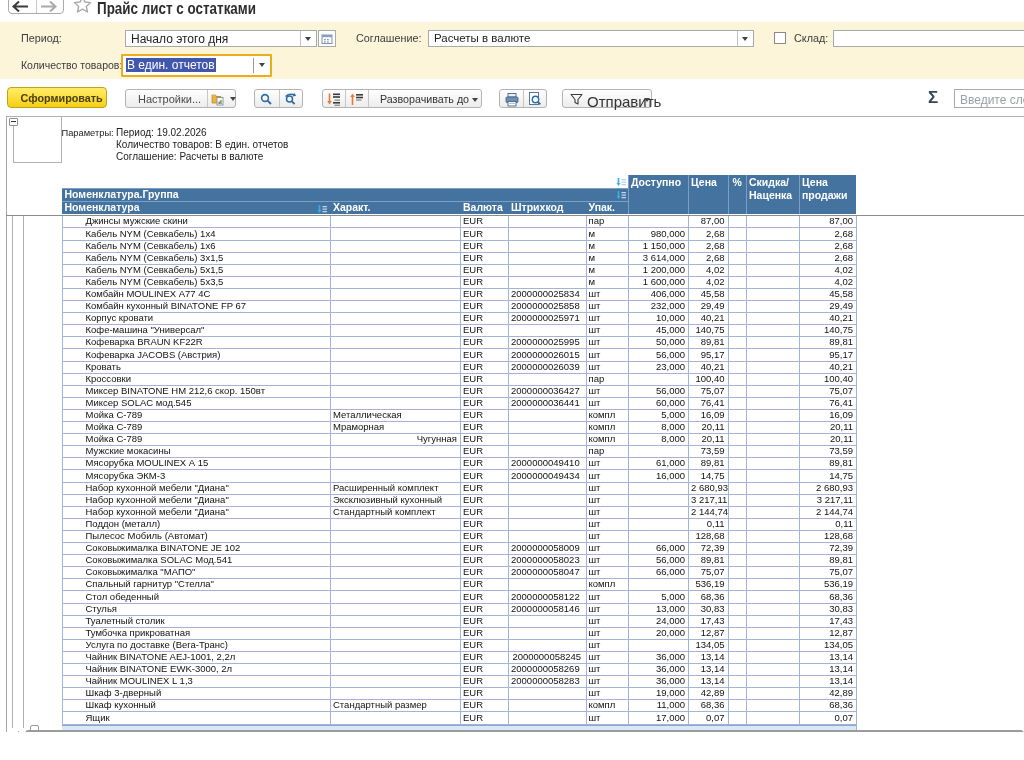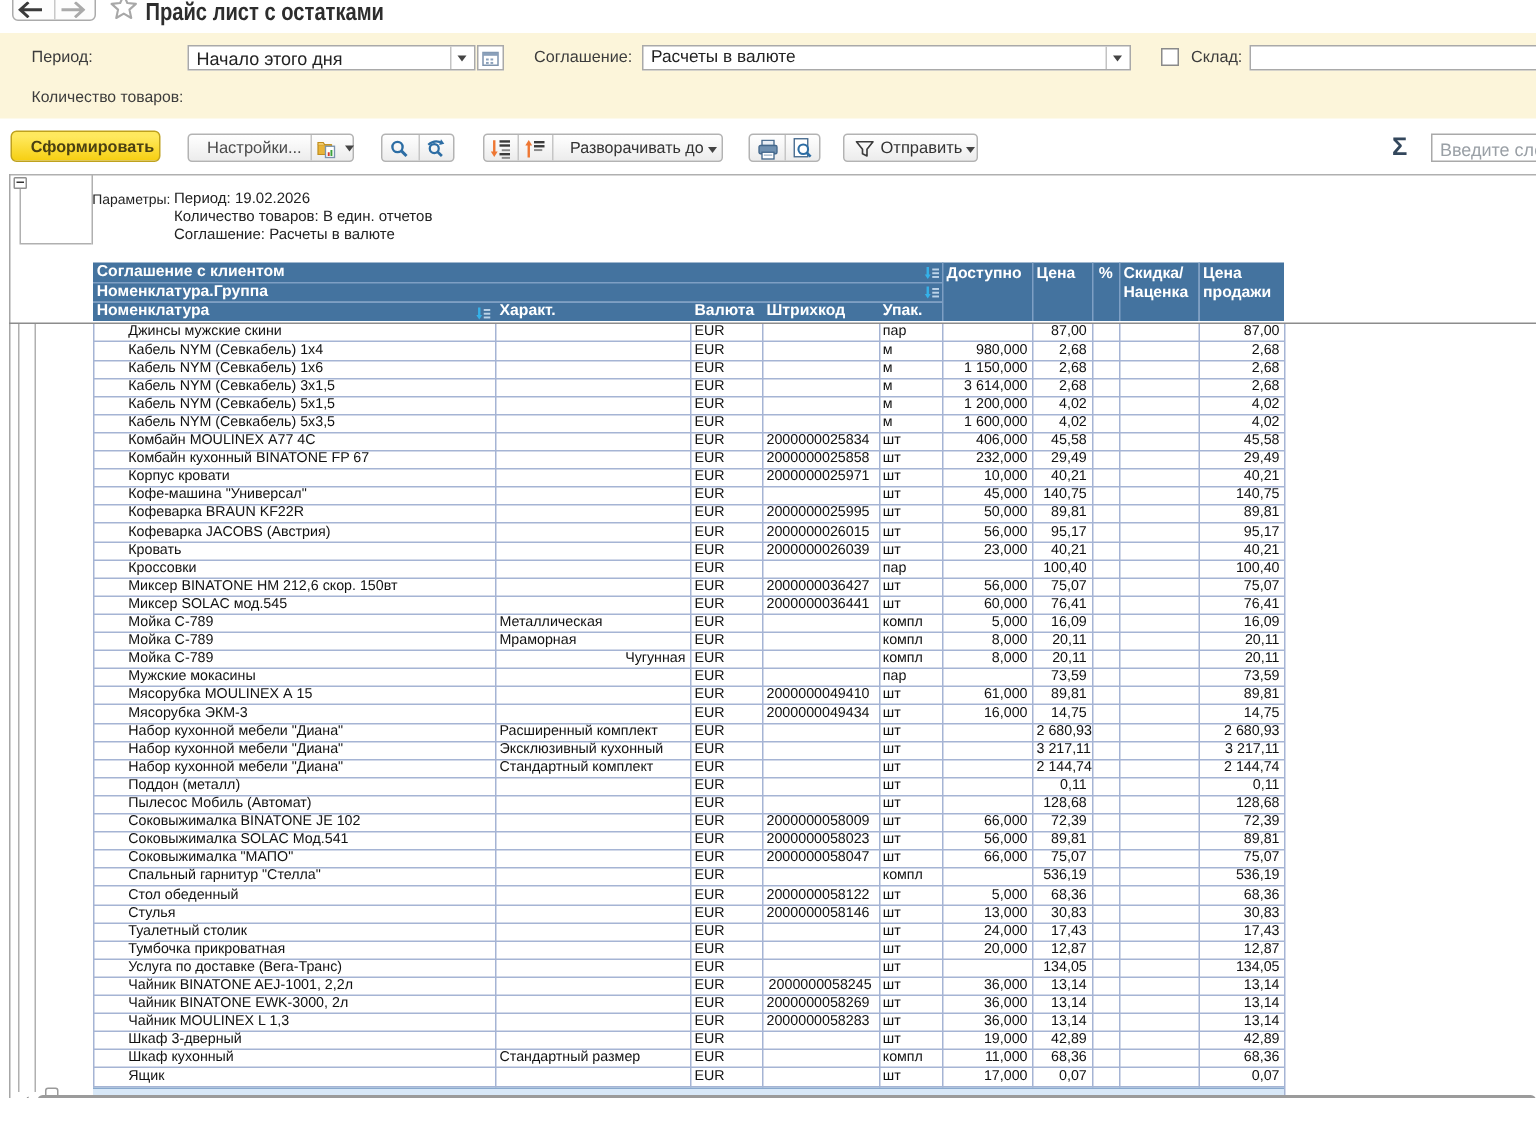--- a/index.html
+++ b/index.html
@@ -72,20 +72,25 @@
   <span class="lbl" style="left:356px;top:32px;">Соглашение:</span>
   <div class="inp" style="left:428px;top:30px;width:326px;height:17px;">
     <span class="tx" style="font-size:11.5px;">Расчеты в валюте</span>
     <span class="dd"></span>
   </div>
   <div class="inp" style="left:774px;top:32px;width:12px;height:12px;border-color:#8a8a8a;"></div>
   <span class="lbl" style="left:794px;top:32px;">Склад:</span>
   <div class="inp" style="left:833px;top:30px;width:200px;height:17px;"></div>
 
   <span class="lbl" style="left:21px;top:59px;font-size:10.5px;">Количество товаров:</span>
+  <div class="abs" style="left:121px;top:53.5px;width:151px;height:23px;border:2px solid #e9ad1e;background:#fff;box-sizing:border-box;border-radius:1px;">
+    <div class="abs" style="left:3px;top:2px;height:14px;background:#4157ab;color:#fff;font-size:12px;padding:0 1px;white-space:nowrap;">В един. отчетов</div>
+    <div class="abs" style="left:130px;top:2px;width:1px;height:15px;background:#9a9a9a;"></div>
+    <div class="abs" style="left:136px;top:7px;width:0;height:0;border:3.5px solid transparent;border-top:4px solid #444;"></div>
+  </div>
 
   <div class="btn" style="left:6.5px;top:87px;width:100.5px;height:20.5px;background:linear-gradient(#ffe95e 15%,#f6cf12);border-color:#bfa21e;border-radius:4px;">
     <span class="t" style="left:13px;top:4px;font-weight:bold;font-size:10.8px;color:#4a4012;">Сформировать</span>
   </div>
   <div class="btn" style="left:125px;width:111px;">
     <span class="t" style="left:12px;color:#4a4a4a;font-size:11px;">Настройки...</span>
     <div class="abs" style="left:81px;top:0px;width:1px;height:17px;background:#c6c6c6;"></div>
     <svg width="14" height="14" viewBox="0 0 14 14" style="position:absolute;left:85px;top:2px;">
       <path d="M1 4.5 L1 11 L10 11 L10 4.5 Z" fill="#e8b43a" stroke="#c08d1c" stroke-width="0.8"></path>
       <path d="M1 4.5 L1 3 L4.5 3 L5.5 4.5 L10 4.5" fill="#f3cf72" stroke="#c08d1c" stroke-width="0.8"></path>
@@ -141,21 +146,21 @@
     <svg width="14" height="14" viewBox="0 0 14 14" style="position:absolute;left:28px;top:2px;">
       <rect x="1.5" y="0.5" width="9" height="12" fill="#fff" stroke="#44688c" stroke-width="0.9"></rect>
       <circle cx="7.5" cy="7.5" r="3.2" fill="none" stroke="#2c6da4" stroke-width="1.4"></circle>
       <line x1="9.8" y1="9.8" x2="12.4" y2="12.4" stroke="#2c6da4" stroke-width="1.8"></line>
     </svg>
   </div>
   <div class="btn" style="left:562px;width:90px;">
     <svg width="13" height="13" viewBox="0 0 13 13" style="position:absolute;left:7px;top:3px;">
       <path d="M1 1.5 L12 1.5 L8 6.5 L8 11 L5 9.5 L5 6.5 Z" fill="none" stroke="#3c3c3c" stroke-width="1.1" stroke-linejoin="round"></path>
     </svg>
-    <span class="t" style="left:24px;font-size:11px;">Отправить</span>
+    <span class="t" style="left:24px;font-size:15px;">Отправить</span>
     <span class="abs" style="left:81px;top:8px;width:0;height:0;border:3.5px solid transparent;border-top:4px solid #444;"></span>
   </div>
   <div class="abs" style="left:928px;top:88px;font-size:17px;font-weight:bold;color:#33475c;">Σ</div>
   <div class="inp" style="left:954px;top:89px;width:86px;height:19px;">
     <span class="tx" style="top:3px;color:#9aa0a6;">Введите слово</span>
   </div>
 
   <div class="gridline" style="left:5.5px;top:115.5px;width:1018.5px;height:1px;background:#b0b0b0;"></div>
   <div class="gridline" style="left:5.5px;top:115.5px;width:1px;height:623px;background:#a6a6a6;"></div>
   <div class="gridline" style="left:61px;top:115.5px;width:1px;height:47px;background:#b0b0b0;"></div>
@@ -168,21 +173,20 @@
   <div class="gridline" style="left:12px;top:216.4px;width:1px;height:512px;background:#b0b0b0;"></div>
   <div class="gridline" style="left:23px;top:216.4px;width:1px;height:512px;background:#b0b0b0;"></div>
 
   <div class="abs" style="left:61.5px;top:127.5px;font-size:9.3px;color:#222;white-space:nowrap;">Параметры:</div>
   <div class="abs" style="left:116px;top:127px;font-size:10px;color:#222;line-height:12px;white-space:nowrap;">
     <div>Период: 19.02.2026</div>
     <div>Количество товаров: В един. отчетов</div>
     <div>Соглашение: Расчеты в валюте</div>
   </div>
 
-  <div class="hdr" style="left:61.5px;top:174.5px;width:566.5px;height:13px;padding:0 3px;line-height:13px;">Соглашение с клиентом</div>
   <div class="hdr" style="left:61.5px;top:201px;width:268.5px;height:12.5px;padding:0 3px;line-height:12px;">Номенклатура</div>
   <div class="hdr" style="left:61.5px;top:188px;width:566.5px;height:12.5px;padding:0 3px;line-height:12px;">Номенклатура.Группа</div>
   <div class="hdr" style="left:330px;top:201px;width:130px;height:12.5px;padding:0 3px;line-height:12px;">Характ.</div>
   <div class="hdr" style="left:460px;top:201px;width:48px;height:12.5px;padding:0 3px;line-height:12px;">Валюта</div>
   <div class="hdr" style="left:508px;top:201px;width:77.5px;height:12.5px;padding:0 3px;line-height:12px;">Штрихкод</div>
   <div class="hdr" style="left:585.5px;top:201px;width:42.5px;height:12.5px;padding:0 3px;line-height:12px;">Упак.</div>
   <div class="hdr" style="left:628px;top:174.5px;width:60px;height:39px;padding:1px 3px 0;">Доступно</div>
   <div class="hdr" style="left:688px;top:174.5px;width:39.5px;height:39px;padding:1px 3px 0;">Цена</div>
   <div class="hdr" style="left:727.5px;top:174.5px;width:18.5px;height:39px;padding:1px 0 0 5px;">%</div>
   <div class="hdr" style="left:746px;top:174.5px;width:53px;height:39px;padding:1px 3px 0;line-height:13px;">Скидка/<br>Наценка</div>

